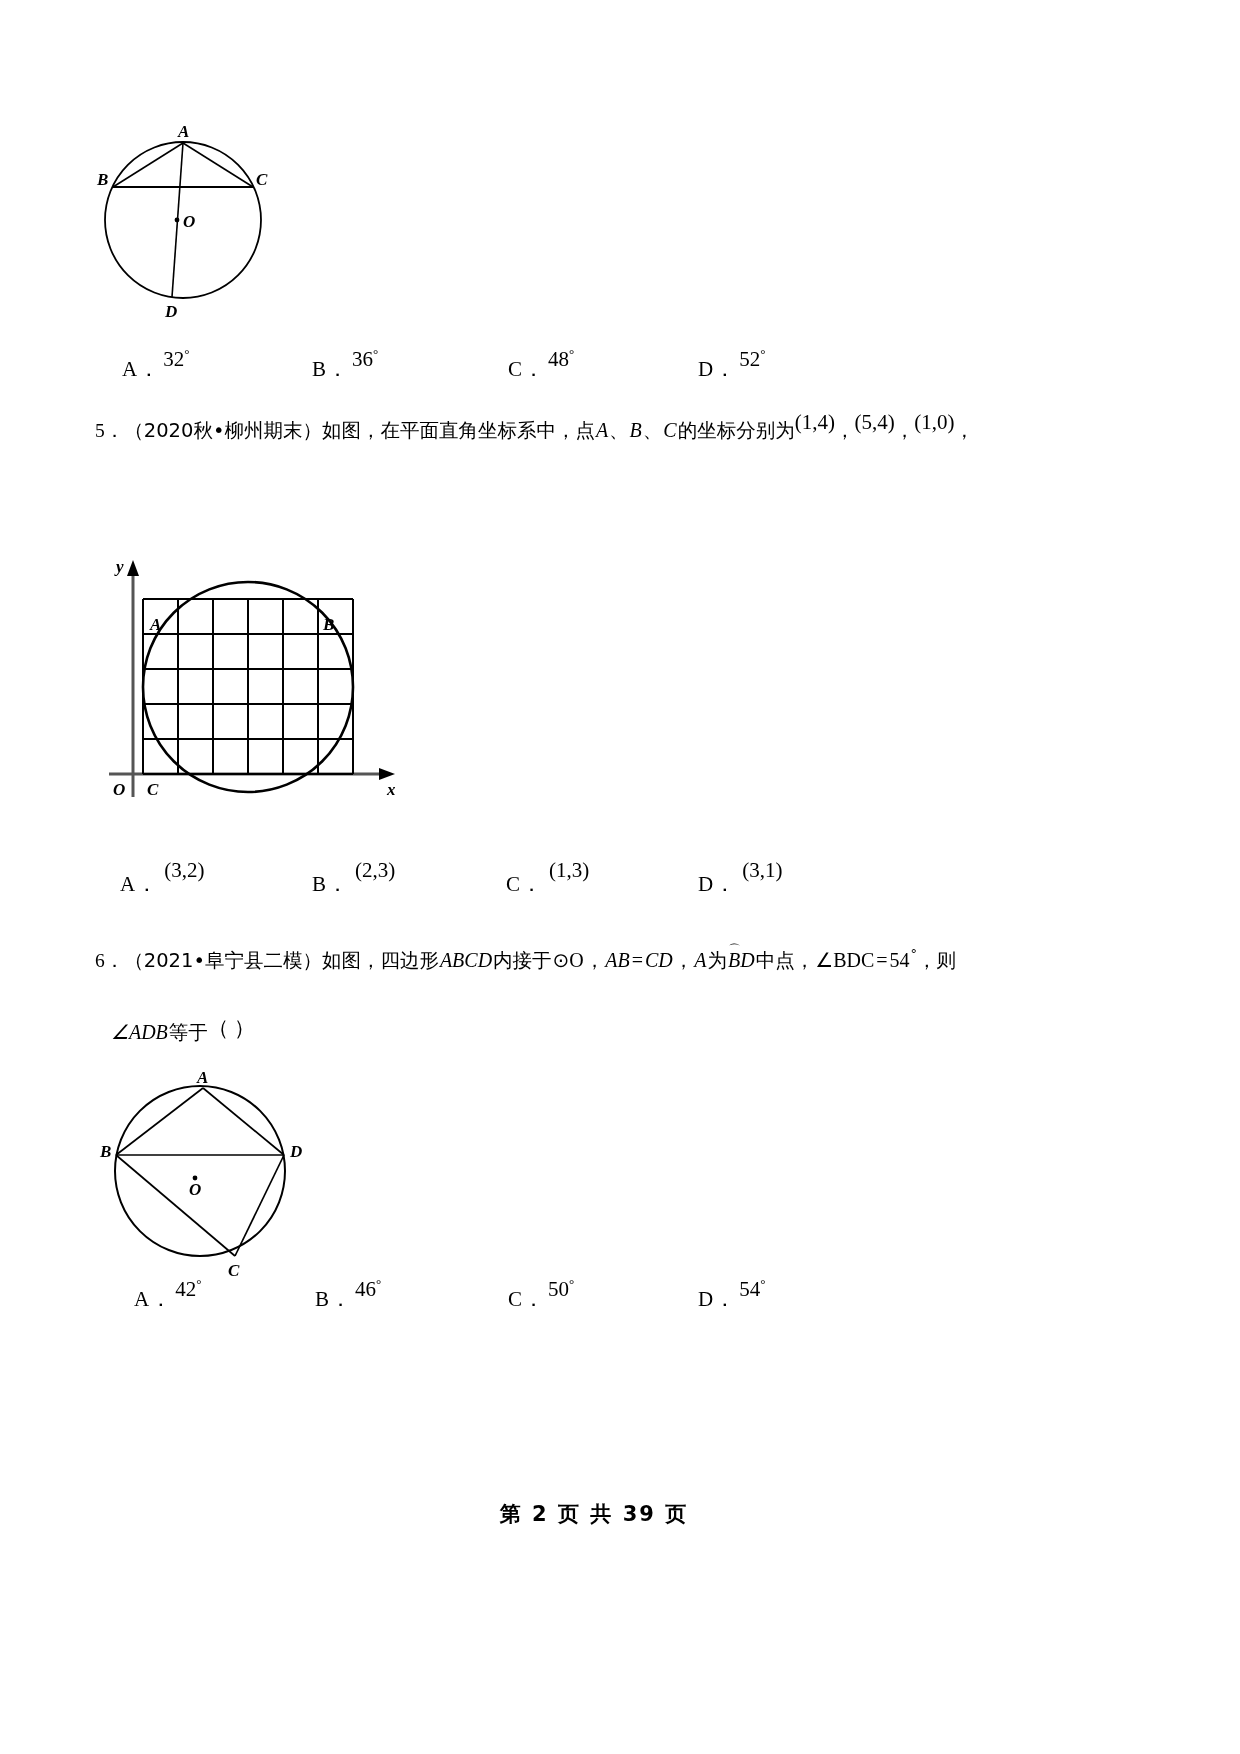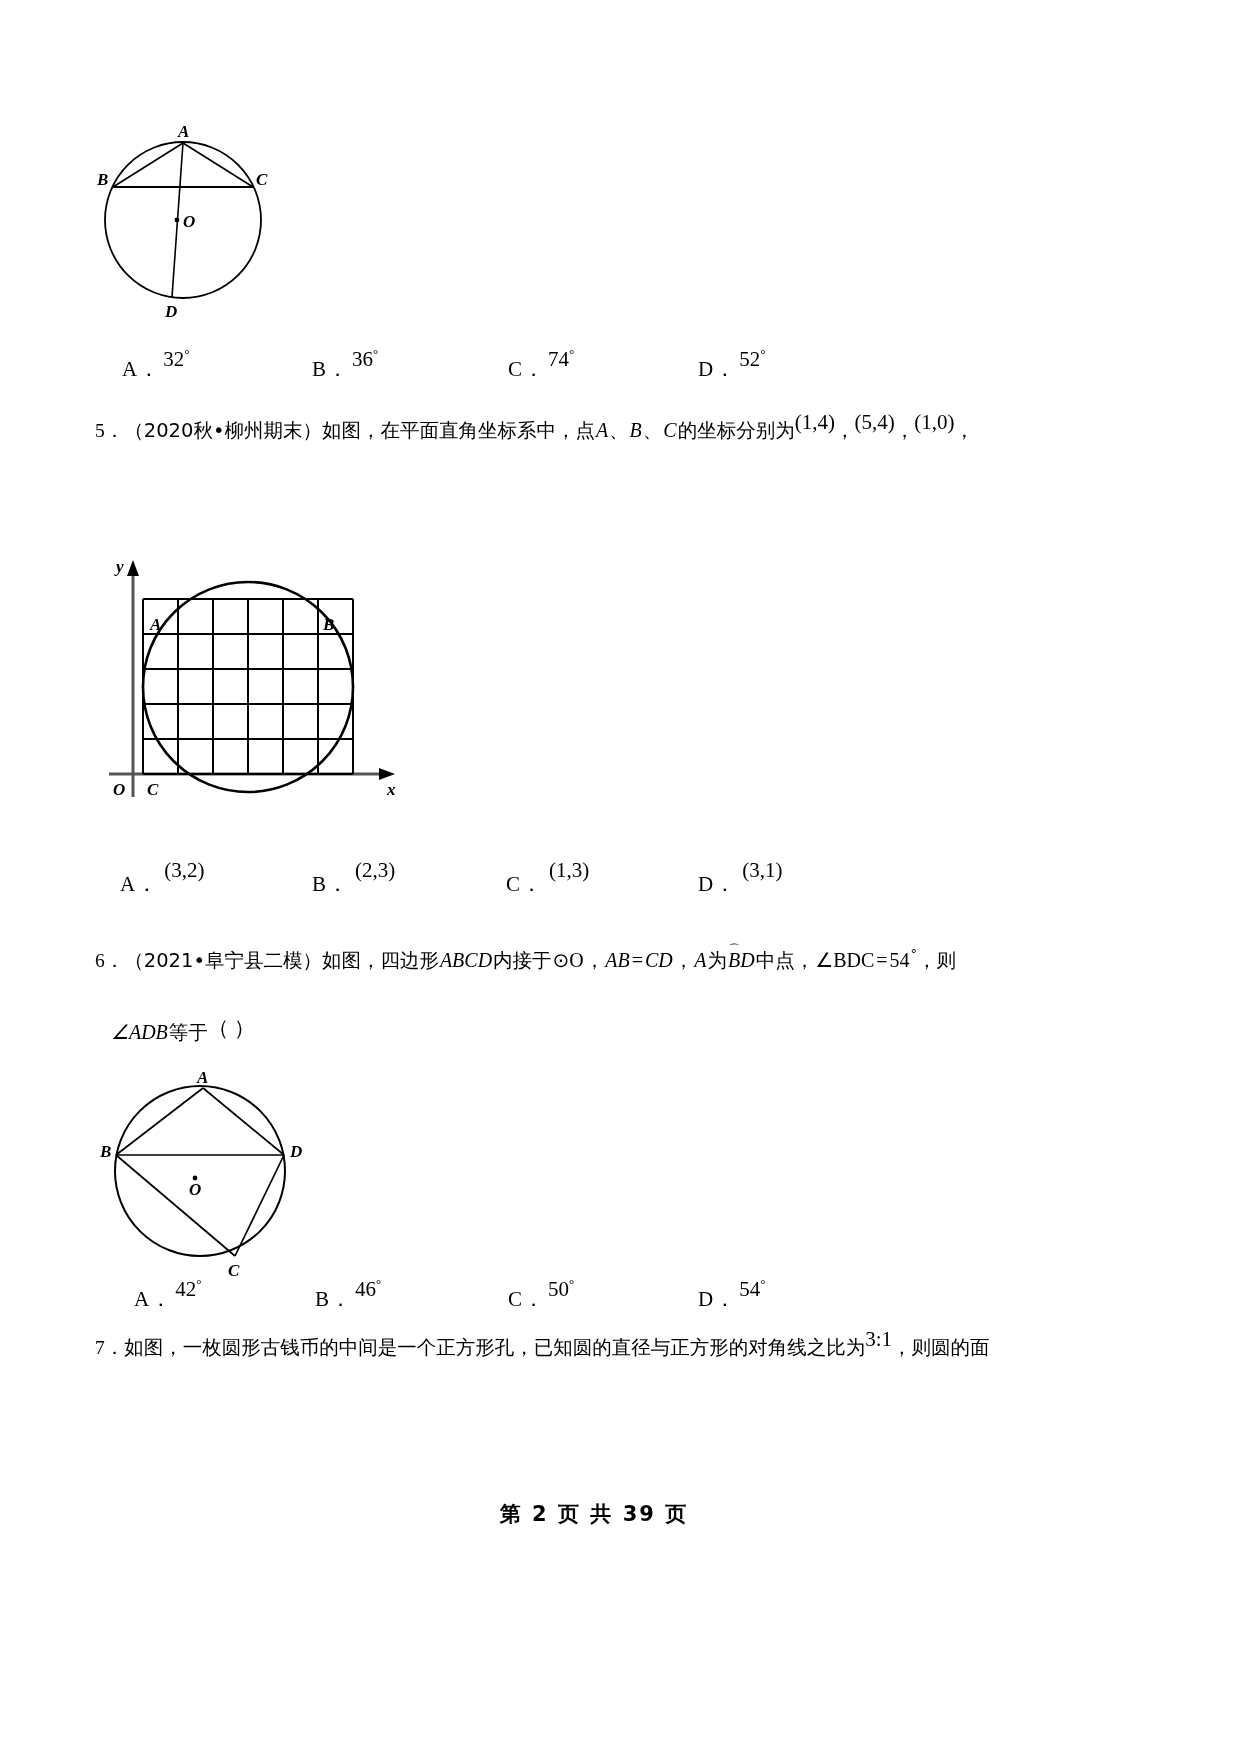--- a/index.html
+++ b/index.html
@@ -108,21 +108,21 @@
   </div>
 
   <div class="optrow" style="top:355px;">
     <span class="opt" style="left:122px;">
       <span class="lbl">A．</span><span class="val"><span>32</span><span class="deg">°</span></span>
     </span>
     <span class="opt" style="left:312px;">
       <span class="lbl">B．</span><span class="val"><span>36</span><span class="deg">°</span></span>
     </span>
     <span class="opt" style="left:508px;">
-      <span class="lbl">C．</span><span class="val"><span>74</span><span class="deg">°</span></span>
+      <span class="lbl">C．</span><span class="val"><span>48</span><span class="deg">°</span></span>
     </span>
     <span class="opt" style="left:698px;">
       <span class="lbl">D．</span><span class="val"><span>52</span><span class="deg">°</span></span>
     </span>
   </div>
 
   <div class="qline" style="left:95px;top:418px;">
     <span class="num">5．</span><span>（2020秋•柳州期末）</span><span>如图，在平面直角坐标系中，点</span><span class="v">A</span><span>、</span><span class="v">B</span><span>、</span><span class="v">C</span><span>的坐标分别为</span><span class="supn">(1,4)</span><span>，</span><span class="supn">(5,4)</span><span>，</span><span class="supn">(1,0)</span><span>，</span>
   </div>
 
@@ -217,21 +217,18 @@
       <span class="lbl">B．</span><span class="val"><span>46</span><span class="deg">°</span></span>
     </span>
     <span class="opt" style="left:508px;">
       <span class="lbl">C．</span><span class="val"><span>50</span><span class="deg">°</span></span>
     </span>
     <span class="opt" style="left:698px;">
       <span class="lbl">D．</span><span class="val"><span>54</span><span class="deg">°</span></span>
     </span>
   </div>
 
-  <div class="qline" style="left:95px;top:1335px;">
-    <span class="num">7．</span><span>如图，一枚圆形古钱币的中间是一个正方形孔，已知圆的直径与正方形的对角线之比为</span><span class="supn">3:1</span><span>，则圆的面</span>
-  </div>
 
   <div class="footer" style="top:1500px;">
     <span>第 2 页 共 39 页</span>
   </div>
 
 </div>
 
 </body></html>

